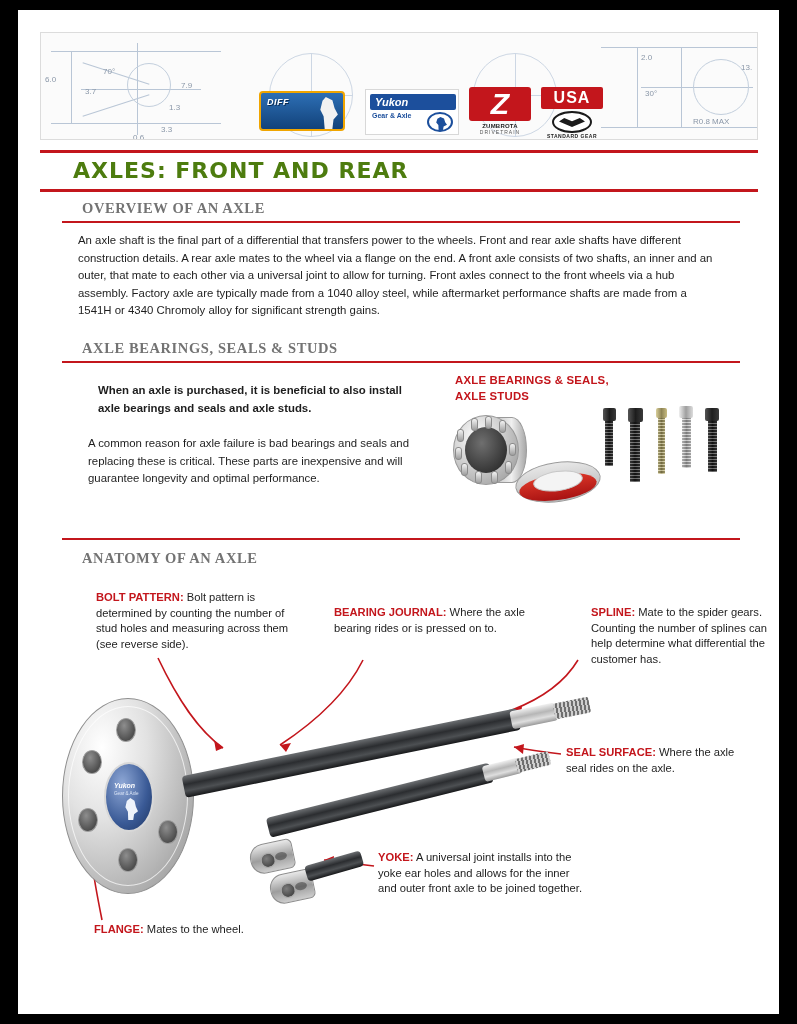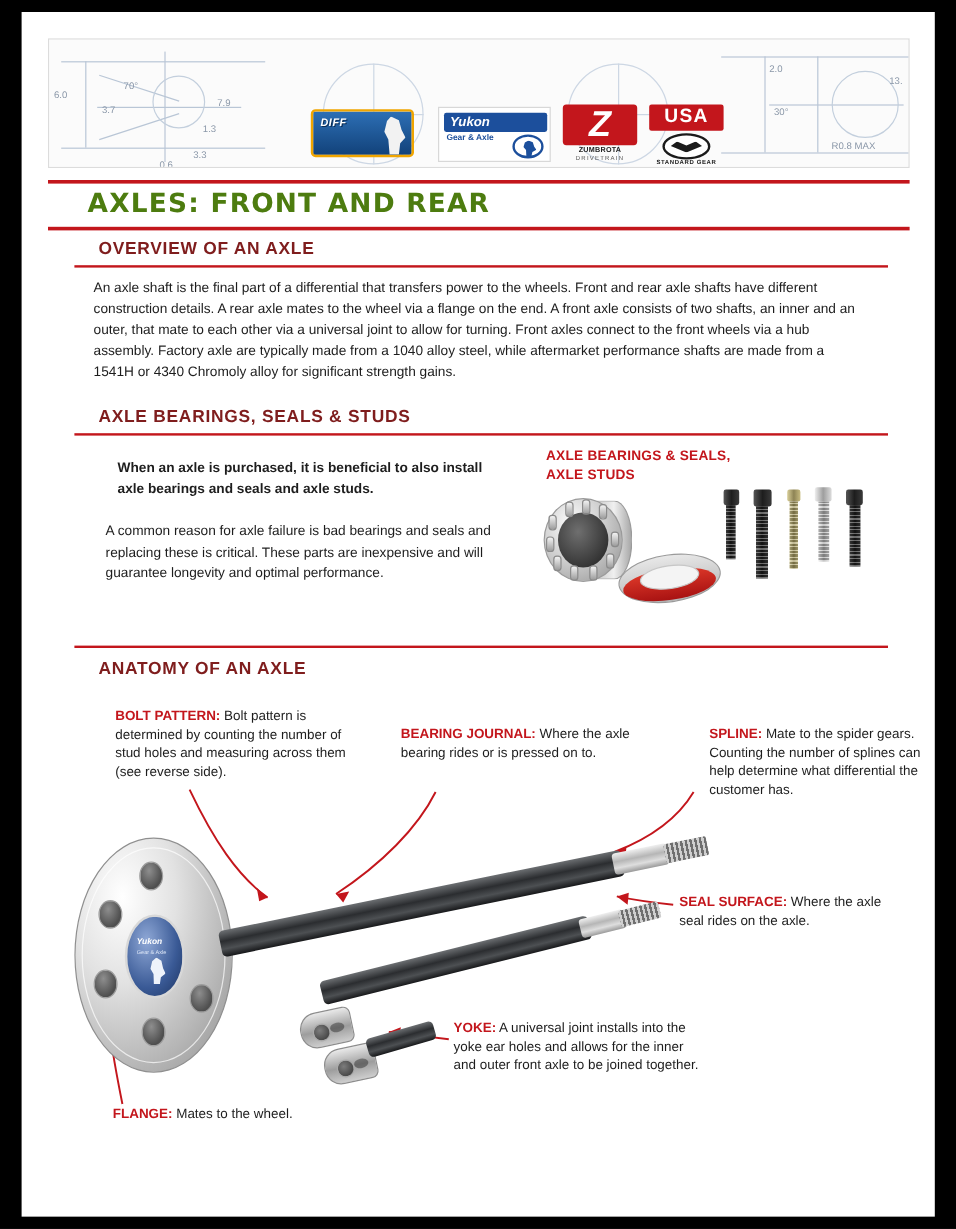--- a/index.html
+++ b/index.html
@@ -172,23 +172,23 @@
     letter-spacing: 1px;
     font-family: "DejaVu Sans", sans-serif;
   }
   .title-rule-bottom {
     position: absolute; left: 22px; top: 179px; width: 718px; height: 3px; background: #c3161c;
   }
 
   
   .sec-head {
     position: absolute;
-    font-size: 14.5px; font-weight: bold; color: #7f1d1d;
+    font-size: 14.5px; font-weight: bold; color: #737373;
     letter-spacing: .6px;
-    font-family: Liberation Sans, sans-serif;
+    font-family: Liberation Serif, serif;
   }
   .sec-rule {
     position: absolute; height: 2px; background: #c3161c;
   }
 
   .body-text {
     position: absolute;
     font-size: 11.4px;
     line-height: 17.6px;
     color: #1d1d1d;

